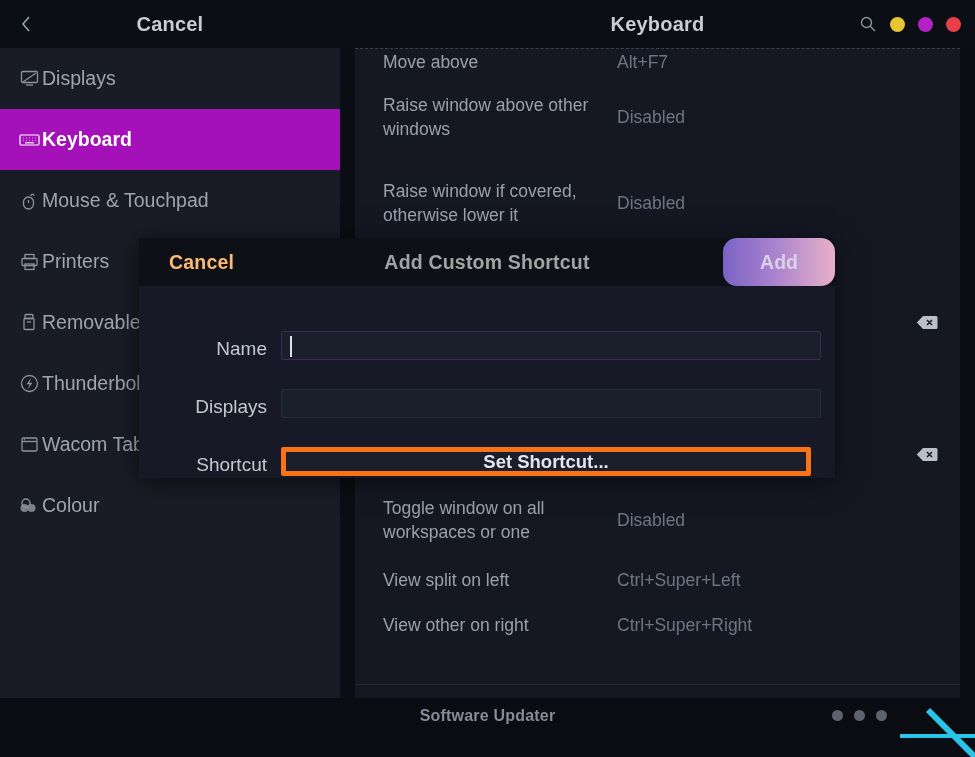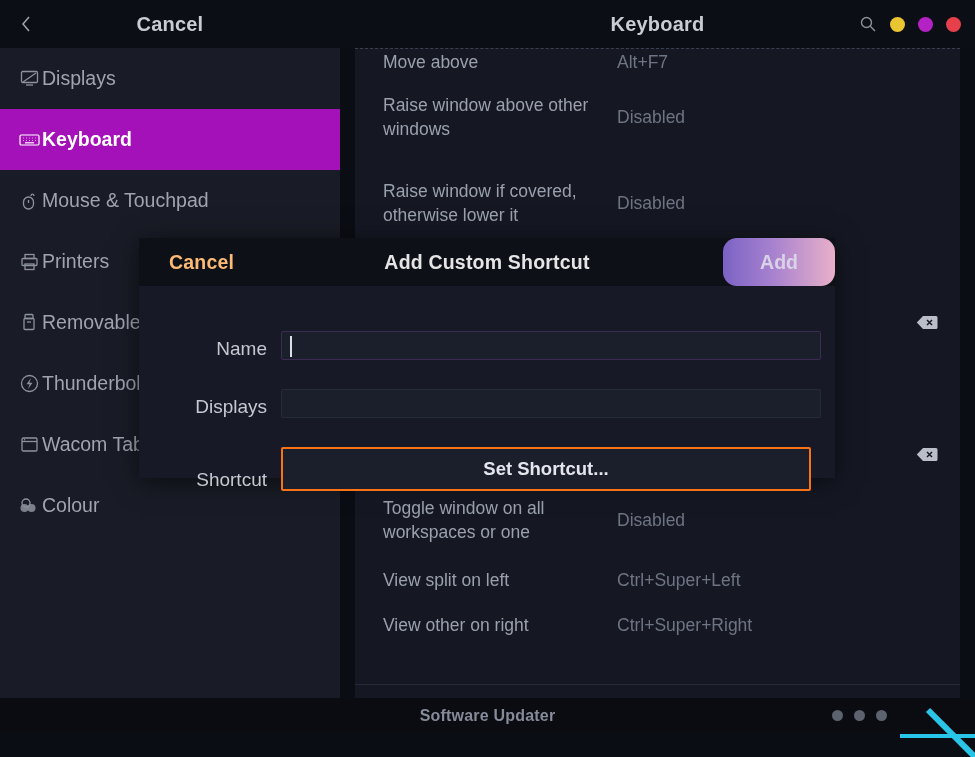--- a/index.html
+++ b/index.html
@@ -128,21 +128,21 @@
     height: 48px; background: #0e1018;
     display: flex; align-items: center;
   }
   .dlg-cancel {
     position: absolute; left: 30px;
     color: #fdba74; font-size: 19.5px; font-weight: bold;
     cursor: pointer; letter-spacing: .2px;
   }
   .dlg-title {
     width: 100%; text-align: center;
-    color: #e5e5e5; font-size: 19.5px; font-weight: bold;
+    color: #a3a3a3; font-size: 19.5px; font-weight: bold;
     letter-spacing: .2px;
   }
   .dlg-add {
     position: absolute; right: 0; top: 0;
     width: 112px; height: 48px;
     background: linear-gradient(90deg, #7b63c4 0%, #a882cf 45%, #e8b0c8 100%);
     display: flex; align-items: center; justify-content: center;
     color: #d9d3e8; font-size: 19.5px; font-weight: bold;
     cursor: pointer; border-radius: 14px;
   }
@@ -157,22 +157,22 @@
     border: 1px solid #262b3a; border-radius: 2px;
     position: relative;
   }
   .finput.name { width: 540px; border-color: #3c2b52; }
   .finput.cmd { width: 540px; }
   .caret {
     position: absolute; left: 8px; top: 4px;
     width: 2px; height: 21px; background: #dcdfe6;
   }
   .set-sc-btn {
-    width: 530px; height: 44px;
-    background: #1b1e2b; border: 2px solid #f97316; border-radius: 2px;
+    width: 530px; height: 29px;
+    background: #1b1e2b; border: 5px solid #f97316; border-radius: 2px;
     display: flex; align-items: center; justify-content: center;
     color: #e3e6ec; font-size: 18.5px; font-weight: bold;
     cursor: pointer;
   }
 
   
   .taskbar {
     position: absolute; left: 0; top: 698px;
     width: 975px; height: 35px;
     background: #0a0c12;

